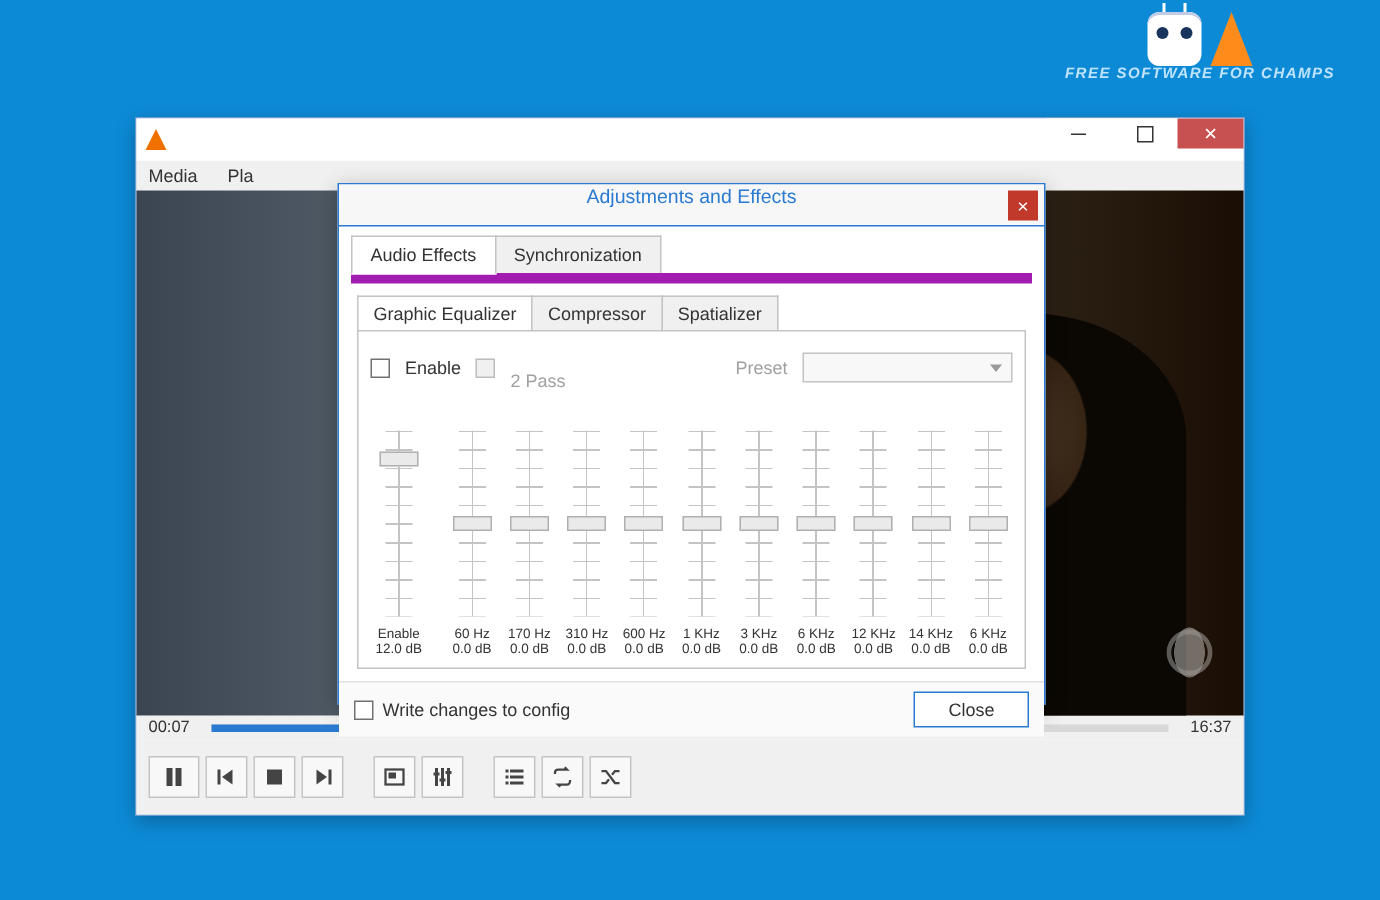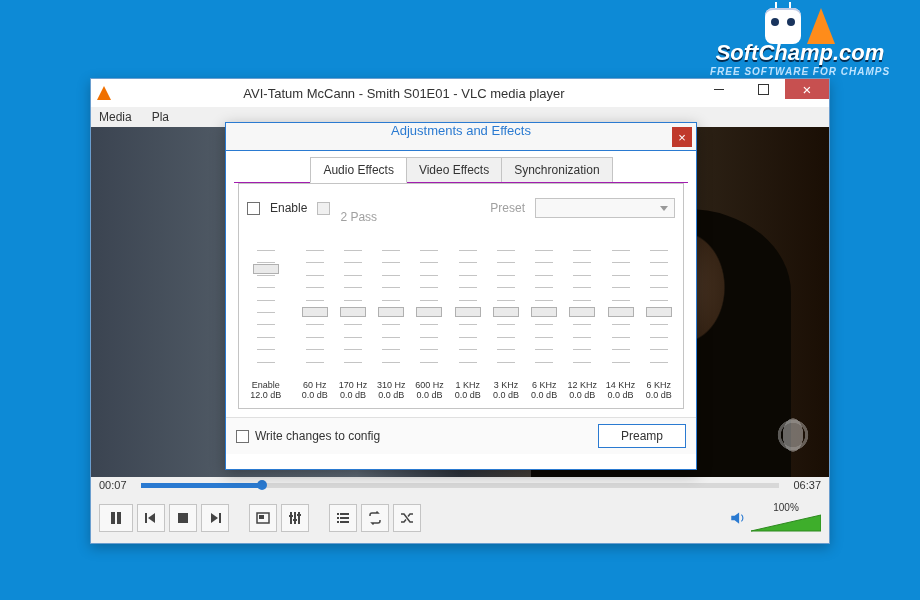--- a/index.html
+++ b/index.html
@@ -77,21 +77,21 @@
   .vol-tri svg{width:70px;height:22px;}
   .mute{width:18px;height:18px;}
 
   
   .dialog{position:absolute;left:225px;top:122px;width:472px;height:348px;background:#fff;
     border:1px solid #2a7ad1;box-shadow:0 4px 14px rgba(0,0,0,.3);}
   .dlg-title{height:28px;background:#f7f7f7;border-bottom:1px solid #2a7ad1;display:flex;
     align-items:flex-start;justify-content:center;color:#2a7ad1;font-size:13px;position:relative;}
   .dlg-close{position:absolute;right:4px;top:4px;width:20px;height:20px;background:#c0392b;color:#fff;
     display:flex;align-items:center;justify-content:center;font-size:13px;}
-  .tabs{display:flex;border-bottom:1px solid #a21caf;margin:6px 8px 0;justify-content:center;}
+  .tabs{display:flex;border-bottom:7px solid #a21caf;margin:6px 8px 0;}
   .tab{padding:5px 12px;border:1px solid #c4c4c4;border-bottom:none;background:#f0f0f0;color:#333;
     margin-right:-1px;font-size:12px;}
   .tab.active{background:#fff;border-bottom:1px solid #fff;margin-bottom:-1px;}
   .subtabs{display:flex;margin:8px 12px 0;}
   .subtab{padding:4px 10px;border:1px solid #c4c4c4;border-bottom:none;background:#f0f0f0;color:#333;
     margin-right:-1px;font-size:12px;}
   .subtab.active{background:#fff;}
   .panel{border:1px solid #c4c4c4;margin:0 12px 8px;padding:8px 8px 6px;height:226px;}
 
   .toprow{display:flex;align-items:center;gap:10px;margin-bottom:6px;}
@@ -120,51 +120,49 @@
     font-size:12px;}
 </style>
 </head>
 <body>
 
 <div class="logo">
   <div class="logo-pic">
     <div class="logo-robot"></div>
     <div class="logo-cone"></div>
   </div>
-  <div class="logo-text">SoftChamp.com</div>
   <div class="logo-sub">FREE SOFTWARE FOR CHAMPS</div>
 </div>
 
 <div class="vlc-window">
   <div class="titlebar">
     <div class="vlc-icon">
         <div class="cone-sm"></div>
       </div>
-    <div class="titlebar-title">AVI-Tatum McCann - Smith S01E01 - VLC media player</div>
     <div class="winbtns">
       <div class="winbtn min"></div>
       <div class="winbtn max"></div>
       <div class="winbtn close">×</div>
     </div>
   </div>
   <div class="menubar">
     <span>Media</span>
     <span>Pla</span>
   </div>
   <div class="video-area">
     <div class="person"></div>
     <div class="cbs"></div>
   </div>
   <div class="seekrow">
     <div class="time">00:07</div>
     <div class="seekbar">
       <div class="seekfill" style="width:19%"></div>
       <div class="seekthumb" style="left:calc(19% - 5px)"></div>
     </div>
-    <div class="time" style="text-align:right">06:37</div>
+    <div class="time" style="text-align:right">16:37</div>
   </div>
   <div class="controls">
     <div class="cbtn wide">
       <svg viewBox="0 0 16 16">
           <rect x="3" y="2" width="4" height="12" fill="#444"></rect>
           <rect x="9" y="2" width="4" height="12" fill="#444"></rect>
         </svg>
     </div>
     <div class="cbtn">
       <svg viewBox="0 0 16 16">
@@ -215,46 +213,36 @@
       <svg viewBox="0 0 16 16">
           <path d="M3 6v-1a2 2 0 012-2h6l-1.5-1.5M13 10v1a2 2 0 01-2 2H5l1.5 1.5" fill="none" stroke="#444" stroke-width="1.5"></path>
         </svg>
     </div>
     <div class="cbtn">
       <svg viewBox="0 0 16 16">
           <path d="M2 4h3l6 8h3m0-8h-3l-2 2.5M2 12h3l2-2.5" fill="none" stroke="#444" stroke-width="1.5"></path>
         </svg>
     </div>
     <div class="spacer"></div>
-    <div class="vol">
-      <svg class="mute" viewBox="0 0 16 16">
-          <polygon points="2,6 5,6 9,3 9,13 5,10 2,10" fill="#2a7ad1"></polygon>
-          <path d="M11 5a4 4 0 010 6" fill="none" stroke="#2a7ad1"></path>
-        </svg>
-      <div>
-        <div class="vol-label" style="text-align:center">100%</div>
-        <div class="vol-tri">
-          <svg viewBox="0 0 70 22">
-              <polygon points="0,18 70,18 70,2" fill="#3eae2b" stroke="#2d8a1f"></polygon>
-            </svg>
-        </div>
-      </div>
-    </div>
   </div>
 </div>
 
 <div class="dialog">
   <div class="dlg-title">
     <span>Adjustments and Effects</span>
     <div class="dlg-close">×</div>
   </div>
   <div class="tabs">
     <div class="tab active">Audio Effects</div>
-    <div class="tab">Video Effects</div>
     <div class="tab">Synchronization</div>
+  </div>
+  <div class="subtabs">
+    <div class="subtab active">Graphic Equalizer</div>
+    <div class="subtab">Compressor</div>
+    <div class="subtab">Spatializer</div>
   </div>
   <div class="panel">
     <div class="toprow">
       <div class="chk"></div>
       <span class="lbl">Enable</span>
       <div class="chk dis"></div>
       <span class="lbl dis">2 Pass</span>
       <span class="preset-lbl">Preset</span>
       <div class="preset-sel"></div>
     </div>
@@ -346,15 +334,15 @@
             <div class="thumb" style="top:57px"></div>
           </div>
           <div class="band-freq">6 KHz</div>
           <div class="band-val">0.0 dB</div>
         </div>
     </div>
   </div>
   <div class="dlg-foot">
     <div class="chk"></div>
     <span class="lbl">Write changes to config</span>
-    <button class="closebtn">Preamp</button>
+    <button class="closebtn">Close</button>
   </div>
 </div>
 
 </body></html>

